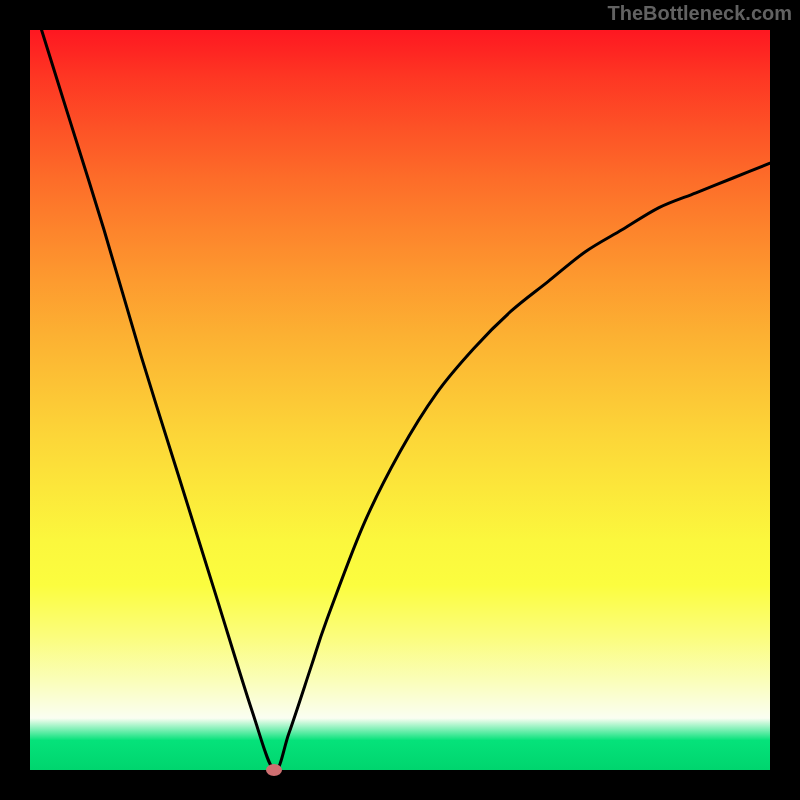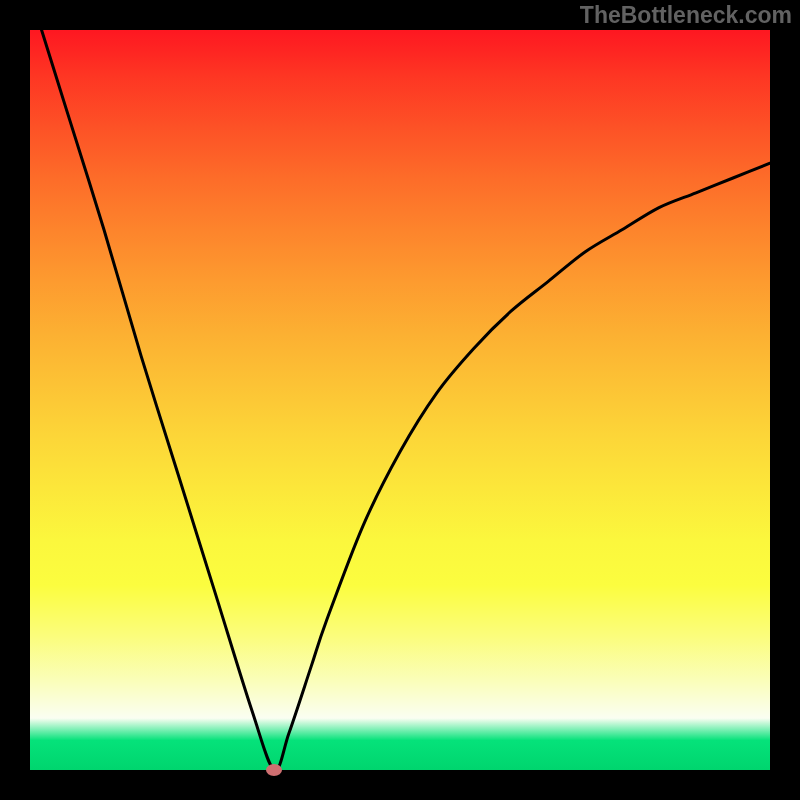--- a/index.html
+++ b/index.html
@@ -9,21 +9,21 @@
     height: 800px;
     background: #000;
     position: relative;
   }
   .watermark {
     position: absolute;
     top: 2px;
     right: 8px;
     color: #626262;
     font-family: Arial, Helvetica, sans-serif;
-    font-size: 23px;
+    font-size: 20px;
     font-weight: bold;
     letter-spacing: 0px;
     z-index: 10;
   }
   .plot {
     position: absolute;
     left: 30px;
     top: 30px;
     width: 740px;
     height: 740px;

